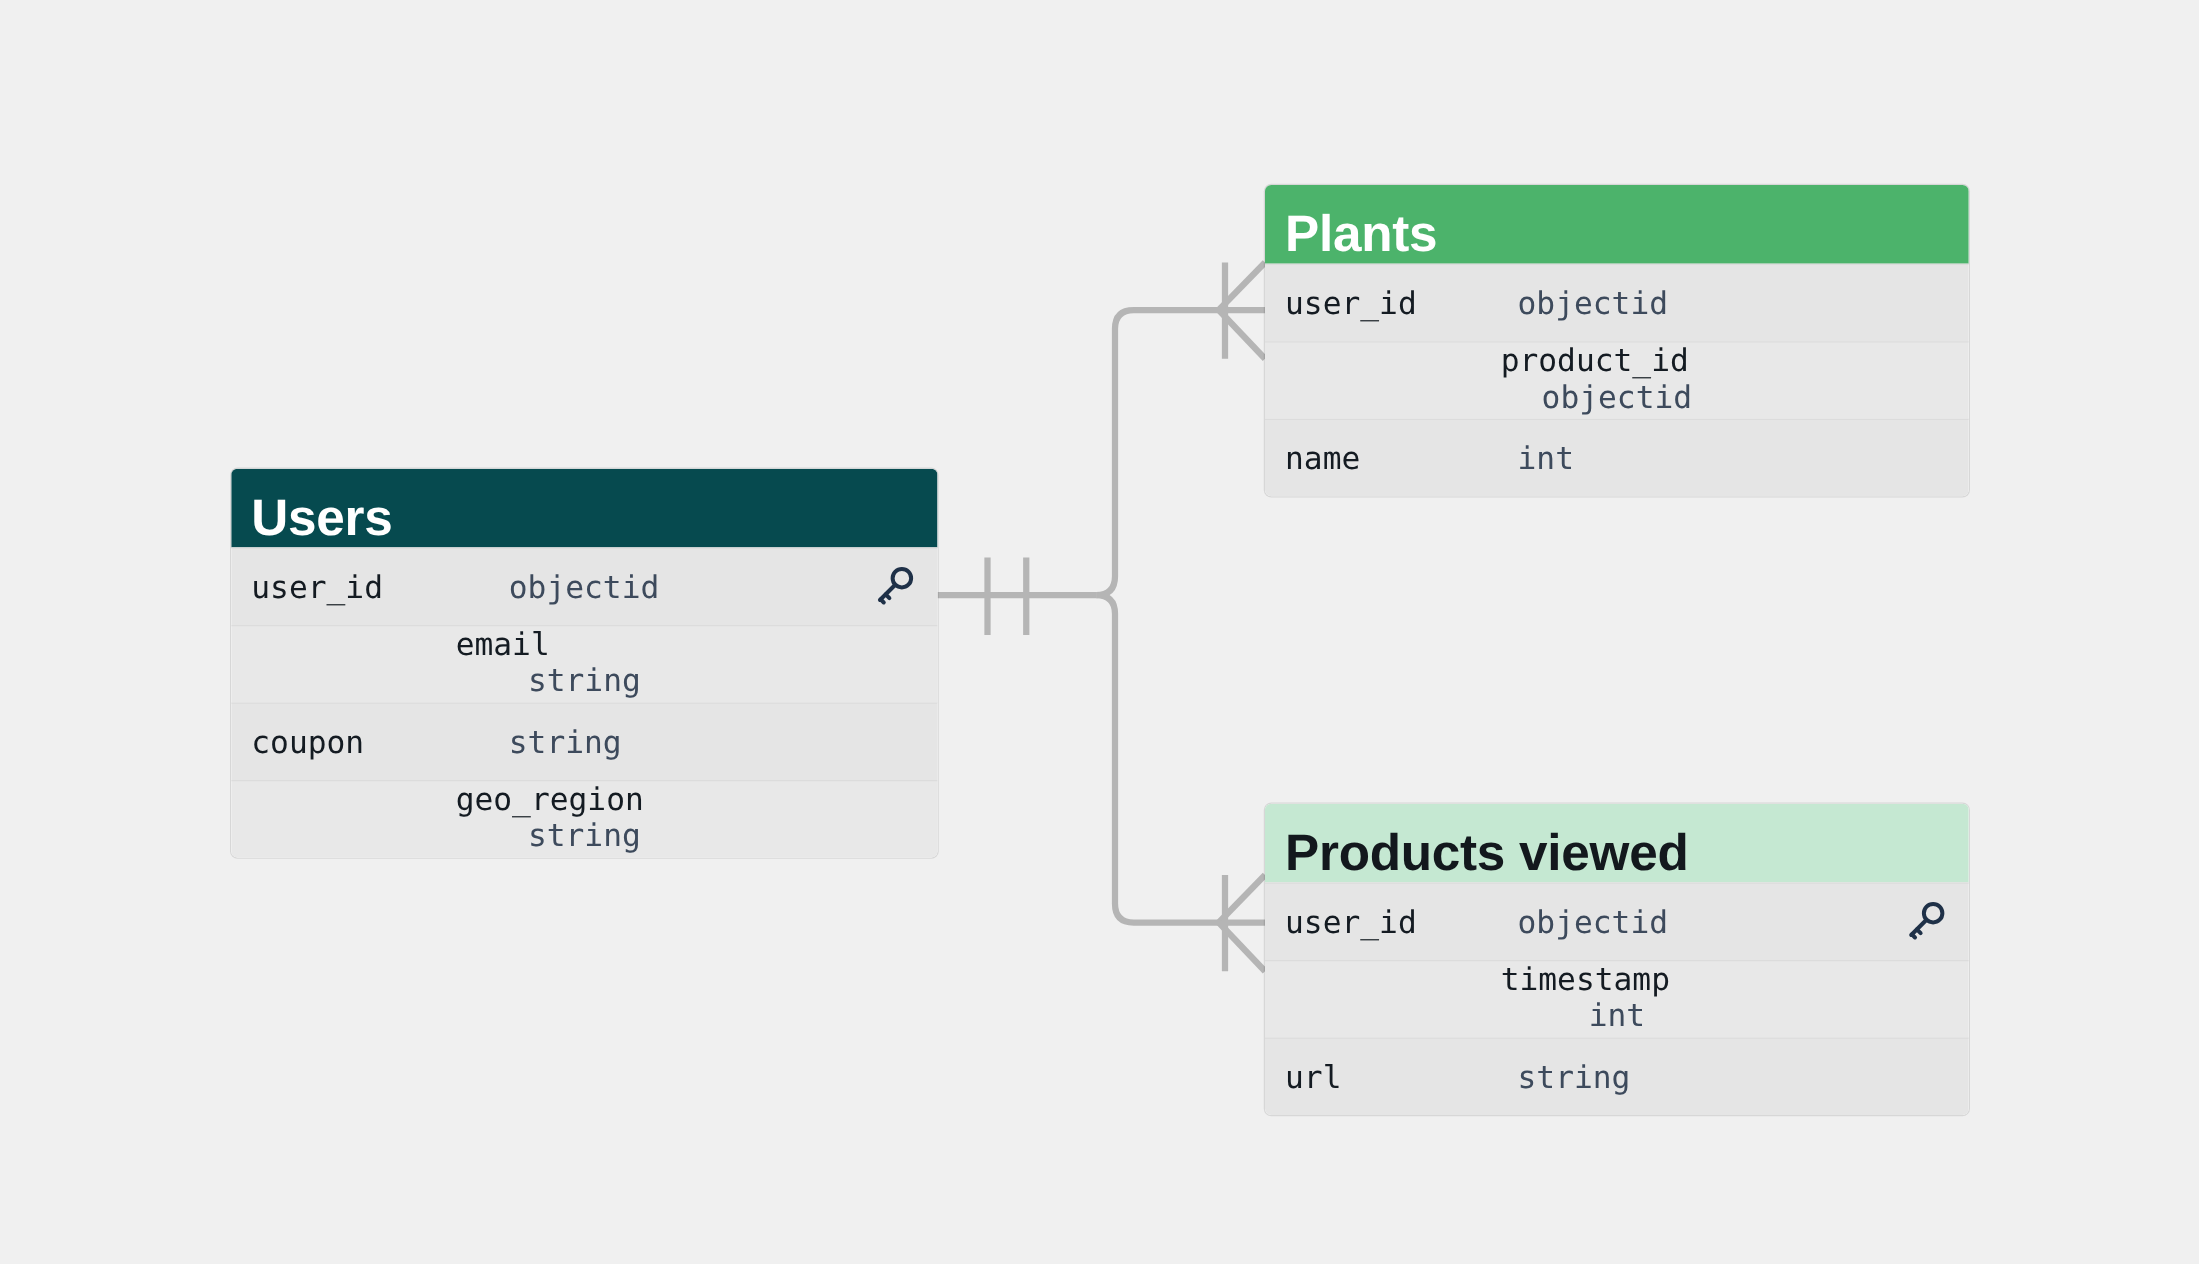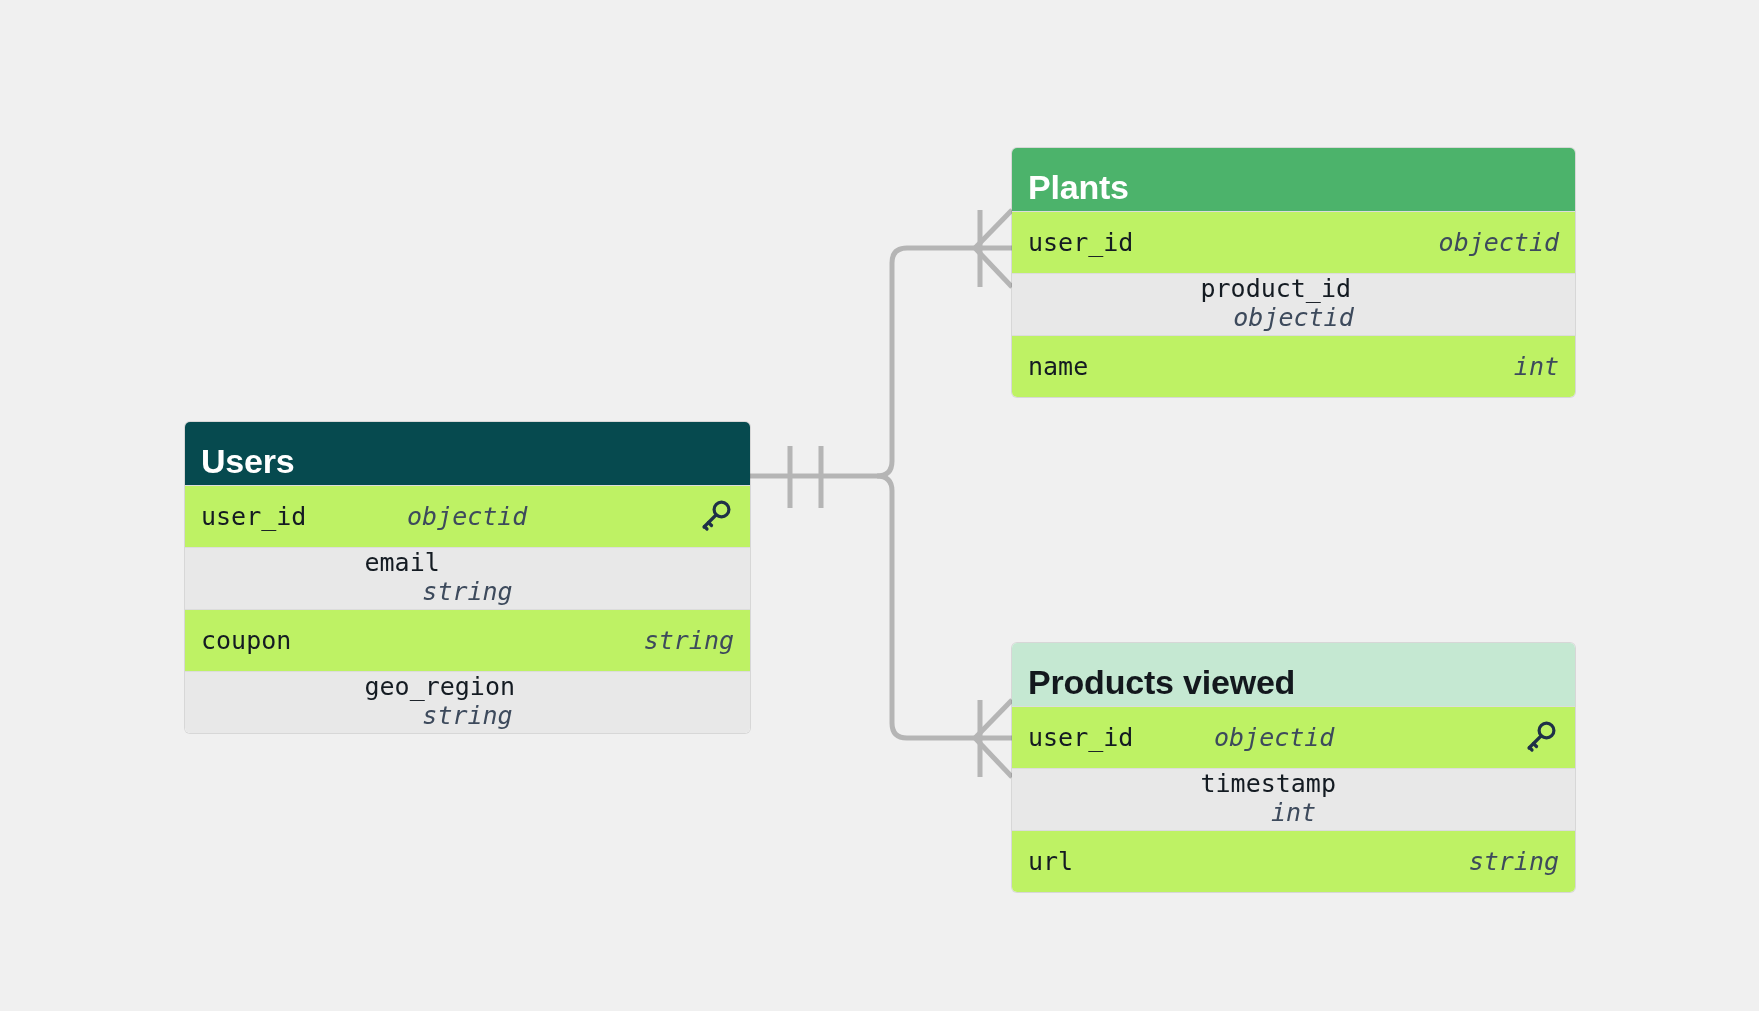--- a/index.html
+++ b/index.html
@@ -38,49 +38,48 @@
     overflow: hidden;
     background: #ffffff;
     box-shadow: 0 0 0 1px rgba(0,0,0,0.10);
   }
   .entity-header {
     box-sizing: border-box;
     height: 63px;
     display: flex;
     align-items: center;
     padding: 16px 0 0 16px;
-    font-size: 34px;
+    font-size: 41px;
     font-weight: bold;
     letter-spacing: -0.2px;
   }
   .hdr-teal  { background: #064a4f; color: #ffffff; }
   .hdr-green { background: #4cb36b; color: #ffffff; }
   .hdr-mint  { background: #c5e8d2; color: #13181d; text-align: right; }
 
   .field-row {
     box-sizing: border-box;
     height: 62px;
     display: flex;
     align-items: center;
     padding: 0 16px 0 16px;
     font-family: "DejaVu Sans Mono", monospace;
     font-size: 25px;
     border-top: 1px solid #dcdcdc;
     position: relative;
   }
-  .field-row.odd  { background: #bef264; justify-content: space-between; }
+  .field-row.odd  { background: #e5e5e5; }
   .field-row.even { background: #e8e8e8; flex-direction: column; }
   .field-name {
     color: #141b22;
     flex: 0 0 auto;
   }
   .field-type {
     color: #3d4a5c;
     flex: 0 0 auto;
-    font-style: italic;
   }
   .field-spacer { flex: 1 1 auto; }
   .key-icon {
     flex: 0 0 auto;
     width: 40px;
     height: 40px;
     display: flex;
     align-items: center;
     justify-content: center;
   }
@@ -118,21 +117,21 @@
       <g stroke="#b5b5b5" stroke-width="5">
         <line x1="980" y1="738" x2="1012" y2="738"></line>
         <line x1="980" y1="700" x2="980" y2="777"></line>
         <line x1="1012" y1="700" x2="975" y2="738"></line>
         <line x1="1012" y1="777" x2="975" y2="738"></line>
       </g>
 
     </g>
   </svg>
 
-  <div class="entity w-users" style="left:185px; top:375px; width:565px;margin-top:47px;">
+  <div class="entity w-users" style="left:185px; top:375px; width:565px;">
     <div class="entity-header hdr-teal">Users</div>
 
     <div class="field-row odd">
       <span class="field-name">user_id</span>
       <span class="field-type">objectid</span>
       <span class="field-spacer"></span>
       <span class="key-icon">
         <svg width="38" height="38" viewBox="0 0 38 38">
           <g stroke="#1f3148" stroke-width="3.2" fill="none" stroke-linecap="round">
             <circle cx="26.5" cy="11.5" r="7.4"></circle>

